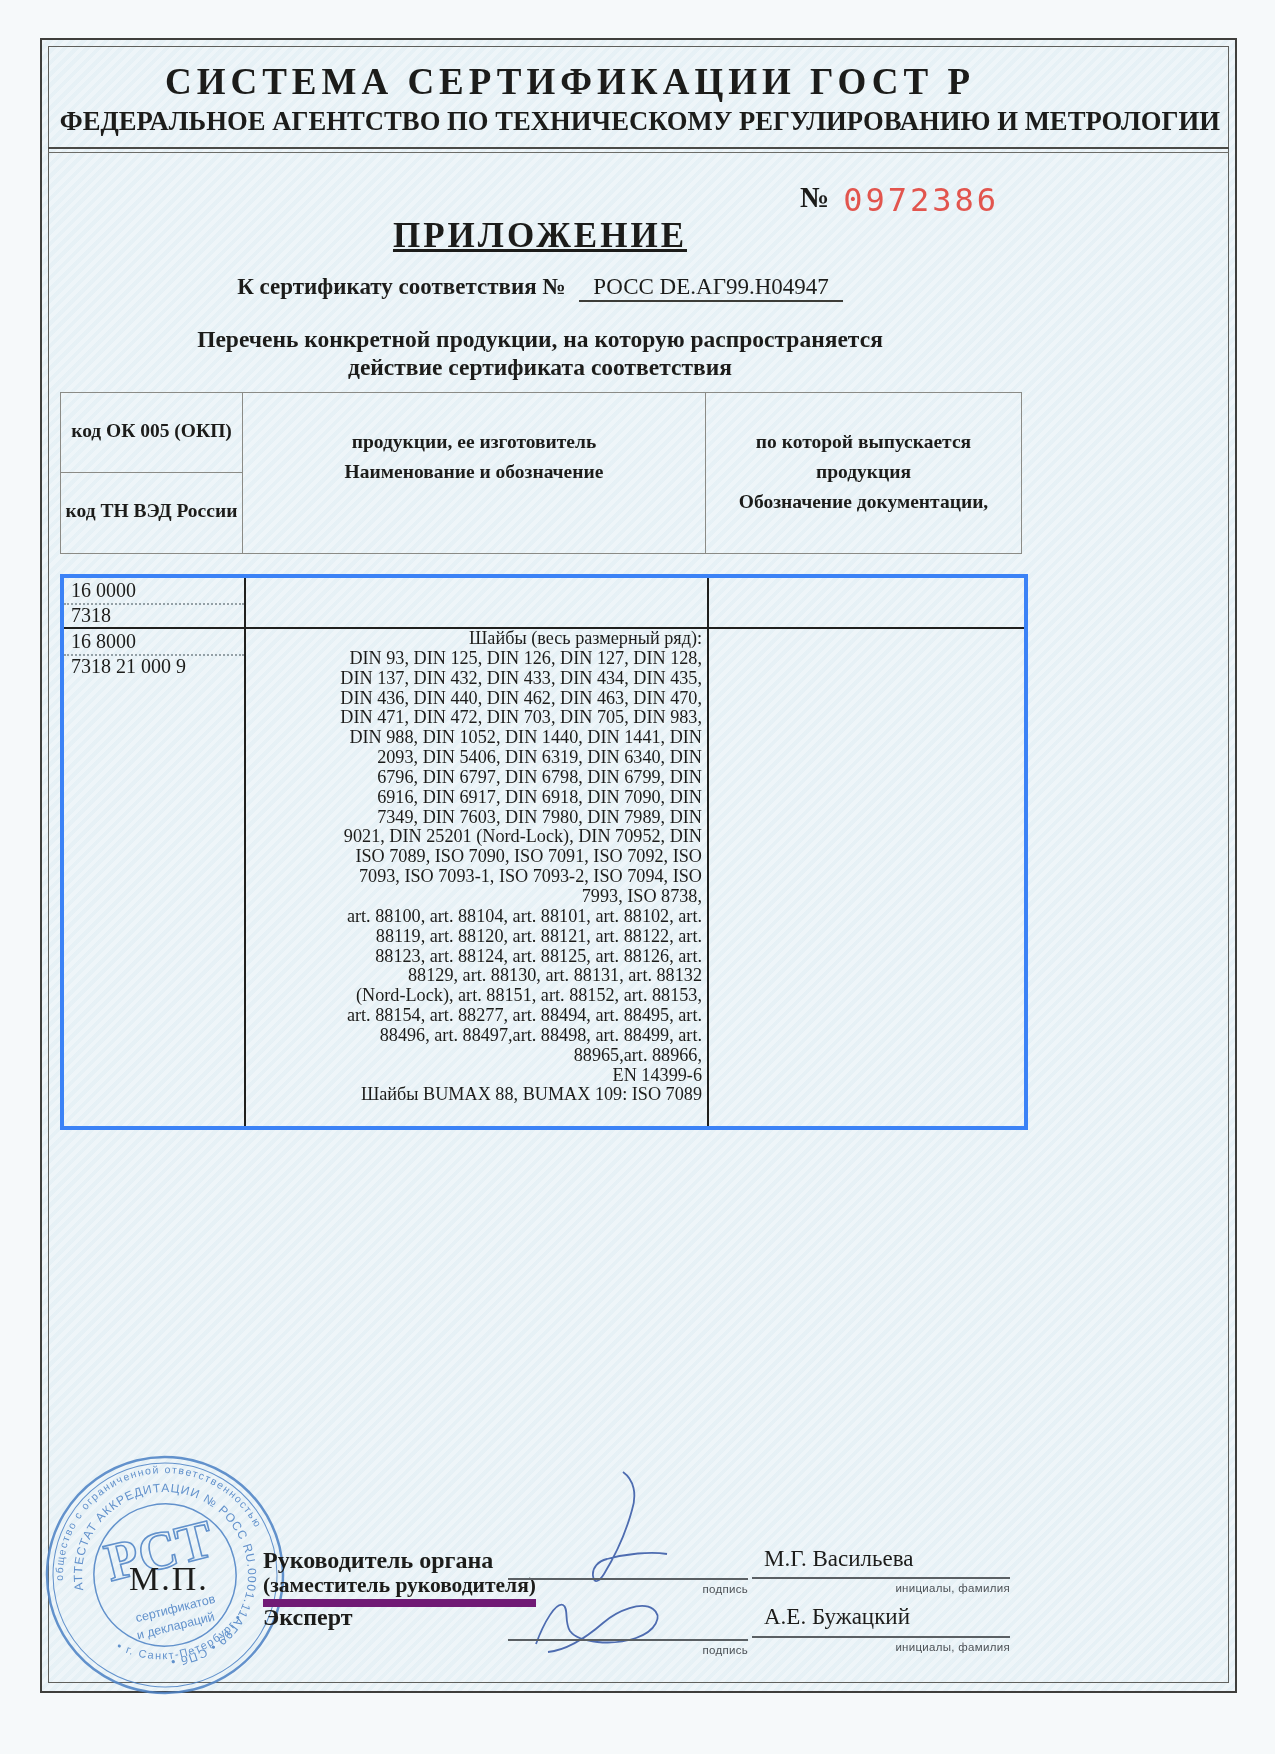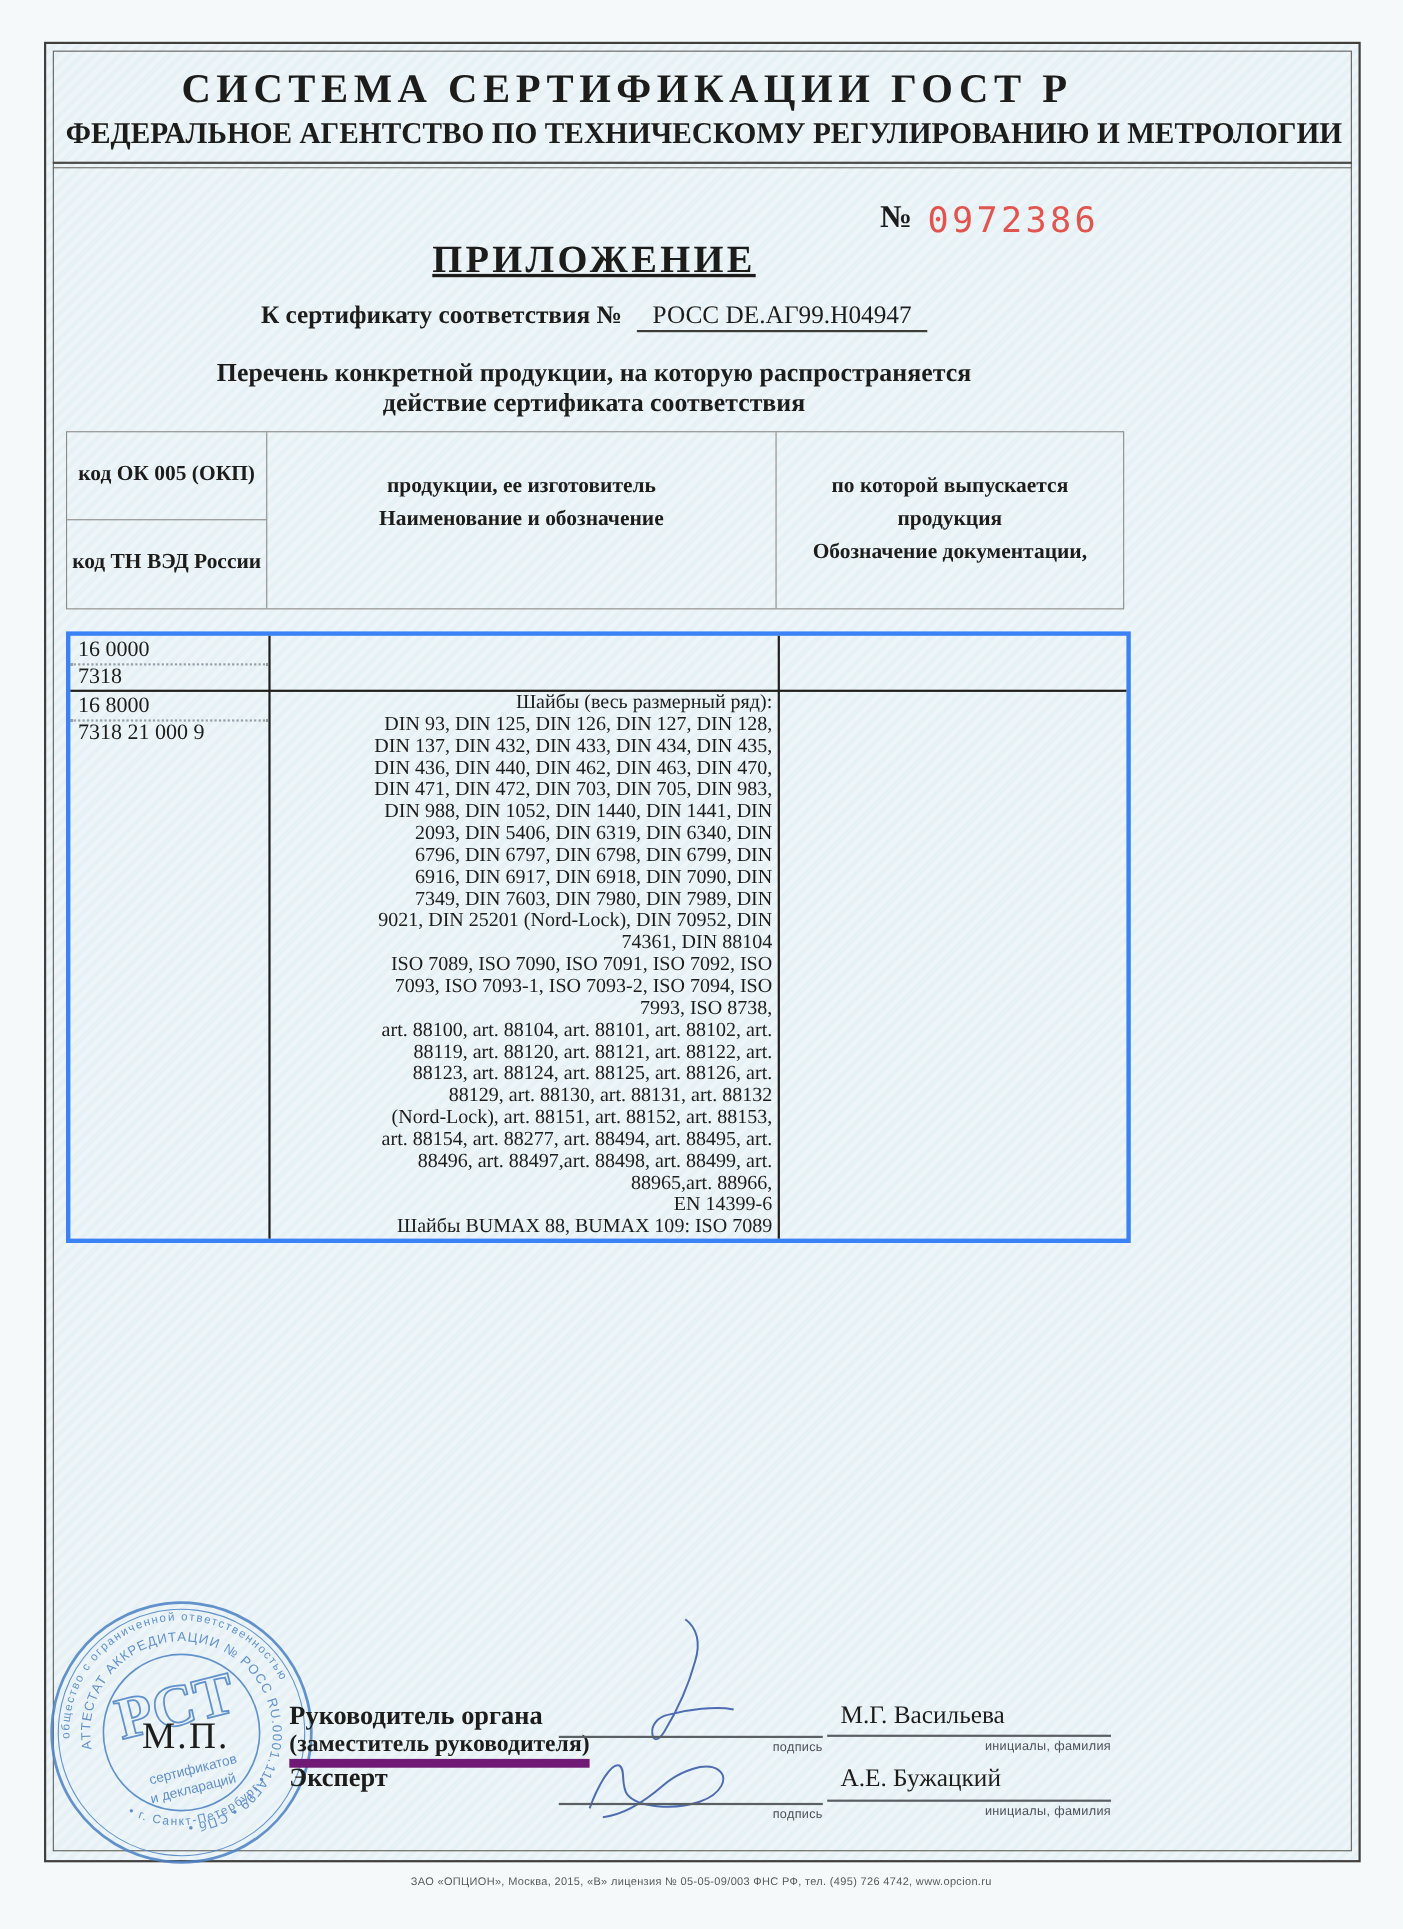--- a/index.html
+++ b/index.html
@@ -141,21 +141,20 @@
         <div>DIN 93, DIN 125, DIN 126, DIN 127, DIN 128,</div>
         <div>DIN 137, DIN 432, DIN 433, DIN 434, DIN 435,</div>
         <div>DIN 436, DIN 440, DIN 462, DIN 463, DIN 470,</div>
         <div>DIN 471, DIN 472, DIN 703, DIN 705, DIN 983,</div>
         <div>DIN 988, DIN 1052, DIN 1440, DIN 1441, DIN</div>
         <div>2093, DIN 5406, DIN 6319, DIN 6340, DIN</div>
         <div>6796, DIN 6797, DIN 6798, DIN 6799, DIN</div>
         <div>6916, DIN 6917, DIN 6918, DIN 7090, DIN</div>
         <div>7349, DIN 7603, DIN 7980, DIN 7989, DIN</div>
         <div>9021, DIN 25201 (Nord-Lock), DIN 70952, DIN</div>
-        <div>74361, DIN 88104</div>
         <div>ISO 7089, ISO 7090, ISO 7091, ISO 7092, ISO</div>
         <div>7093, ISO 7093-1, ISO 7093-2, ISO 7094, ISO</div>
         <div>7993, ISO 8738,</div>
         <div>art. 88100, art. 88104, art. 88101, art. 88102, art.</div>
         <div>88119, art. 88120, art. 88121, art. 88122, art.</div>
         <div>88123, art. 88124, art. 88125, art. 88126, art.</div>
         <div>88129, art. 88130, art. 88131, art. 88132</div>
         <div>(Nord-Lock), art. 88151, art. 88152, art. 88153,</div>
         <div>art. 88154, art. 88277, art. 88494, art. 88495, art.</div>
         <div>88496, art. 88497,art. 88498, art. 88499, art.</div>
@@ -206,15 +205,14 @@
   <div class="nameline nl2"></div>
 
   <div class="caption cap-s1">подпись</div>
   <div class="caption cap-s2">подпись</div>
   <div class="caption cap-n1">инициалы, фамилия</div>
   <div class="caption cap-n2">инициалы, фамилия</div>
 
   <div class="name nm1">М.Г. Васильева</div>
   <div class="name nm2">А.Е. Бужацкий</div>
 
-  <div class="footer">ЗАО «ОПЦИОН», Москва, 2015, «В»     лицензия № 05-05-09/003 ФНС РФ, тел. (495) 726 4742, www.opcion.ru</div>
 
 </div>
 
 </body></html>

